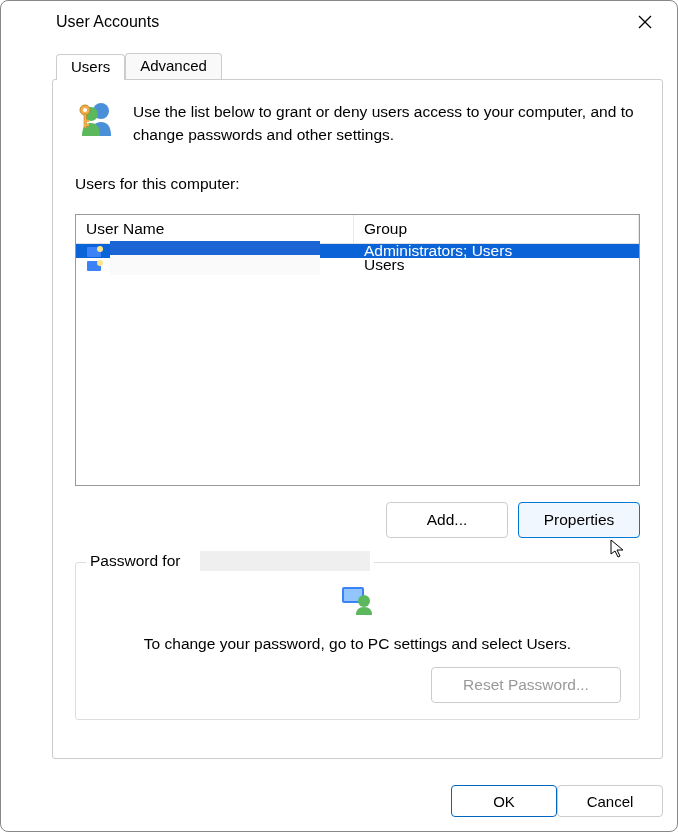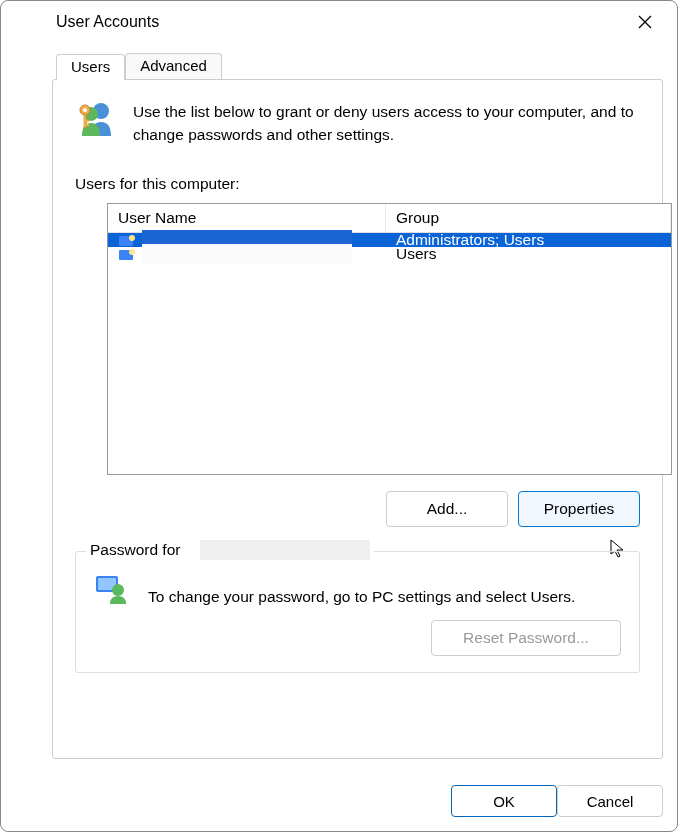--- a/index.html
+++ b/index.html
@@ -89,28 +89,27 @@
       flex-shrink: 0;
     }
     .intro-text {
       font-size: 15.5px;
       line-height: 1.5;
       padding-top: 2px;
     }
     
     .list-label {
       font-size: 15.5px;
-      margin-bottom: 10px;
+      margin-bottom: 21px;
     }
     .list-box {
       border: 1px solid #999;
       width: 100%;
       height: 272px;
       background: #fff;
-      margin-left: 32px;
     }
     .list-header {
       display: flex;
       border-bottom: 1px solid #e0e0e0;
     }
     .list-header-cell {
       padding: 5px 10px;
       font-size: 15.5px;
       border-right: 1px solid #e8e8e8;
     }
@@ -187,22 +186,23 @@
       background: #fff;
       padding: 0 4px;
       font-size: 15.5px;
       display: flex;
       align-items: center;
       gap: 20px;
     }
     .pw-body {
       display: flex;
       gap: 18px;
-      align-items: flex-end;
+      align-items: center;
       margin-bottom: 14px;
+      flex-direction: column;
     }
     .pw-icon { width: 36px; height: 36px; flex-shrink: 0; }
     .pw-text { font-size: 15.5px; }
     .pw-btn-row { display: flex; justify-content: flex-end; }
     .pw-btn-row .btn { min-width: 190px; }
     
     .dialog-buttons {
       display: flex;
       justify-content: flex-end;
       padding: 14px 14px 14px 0;

